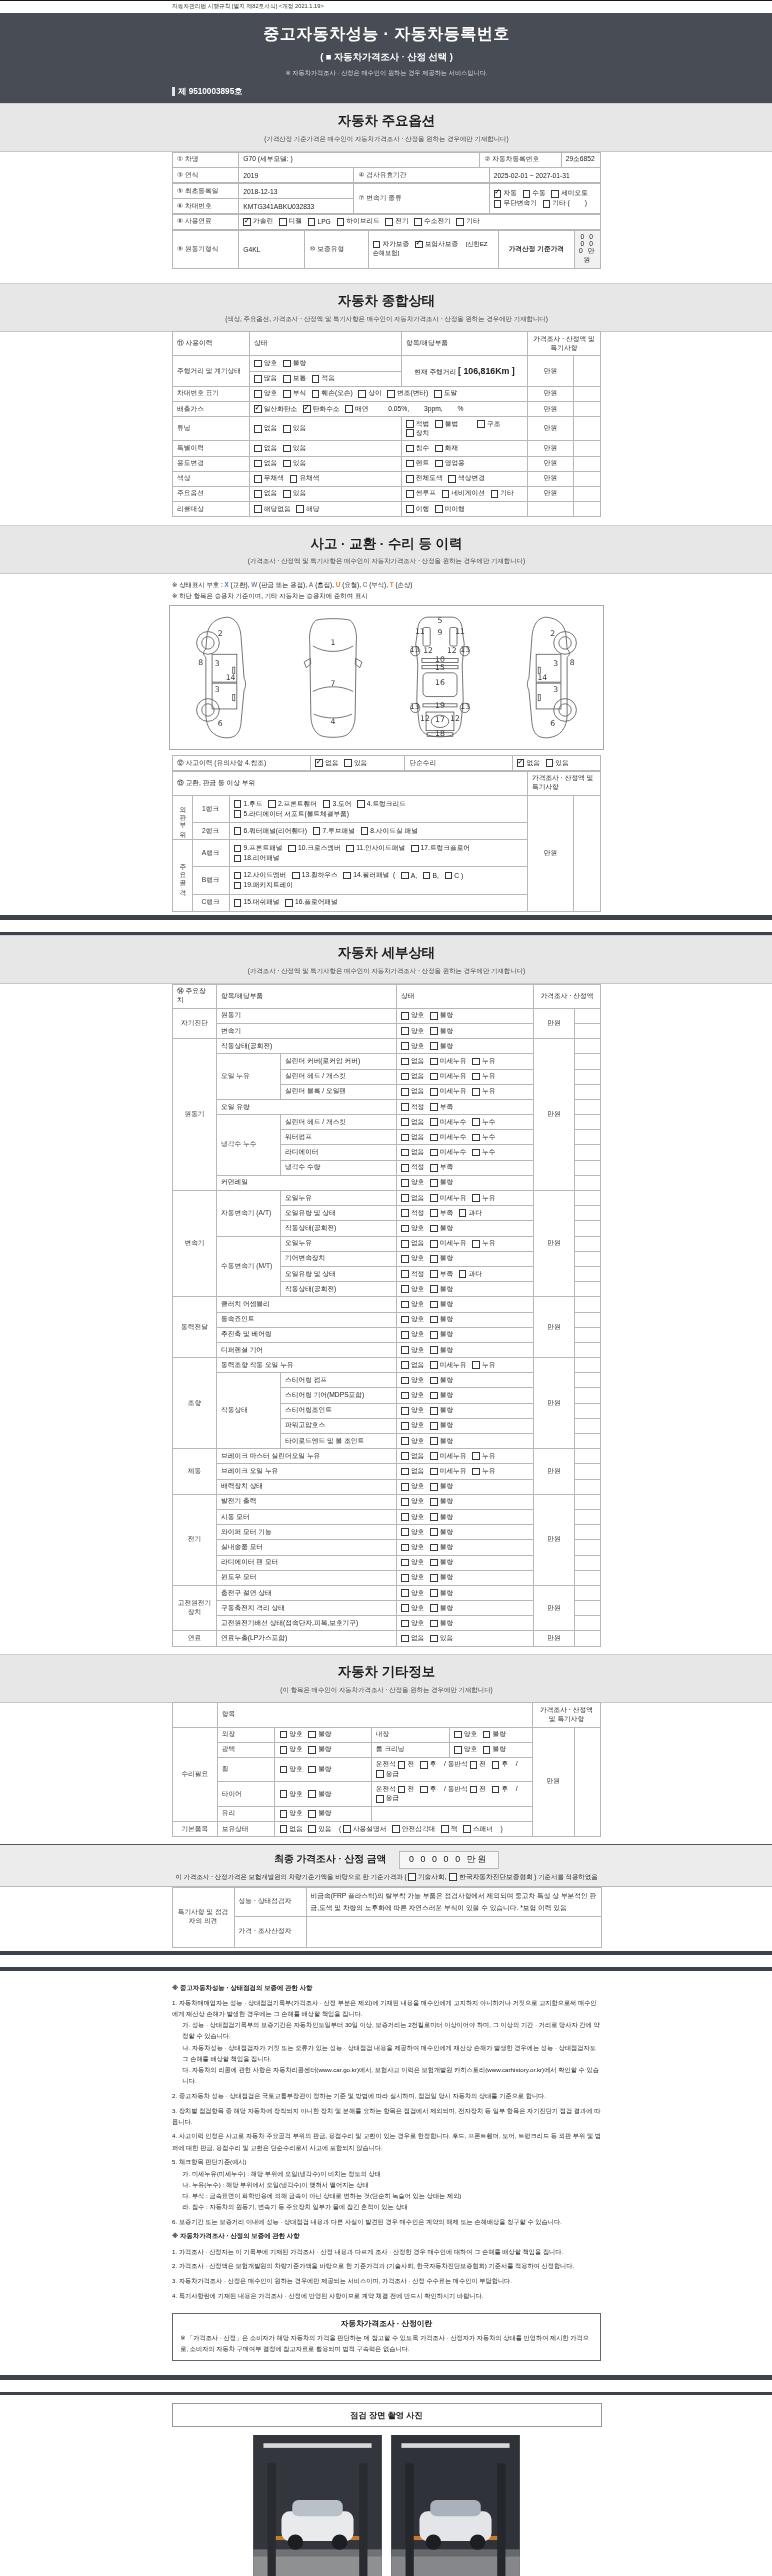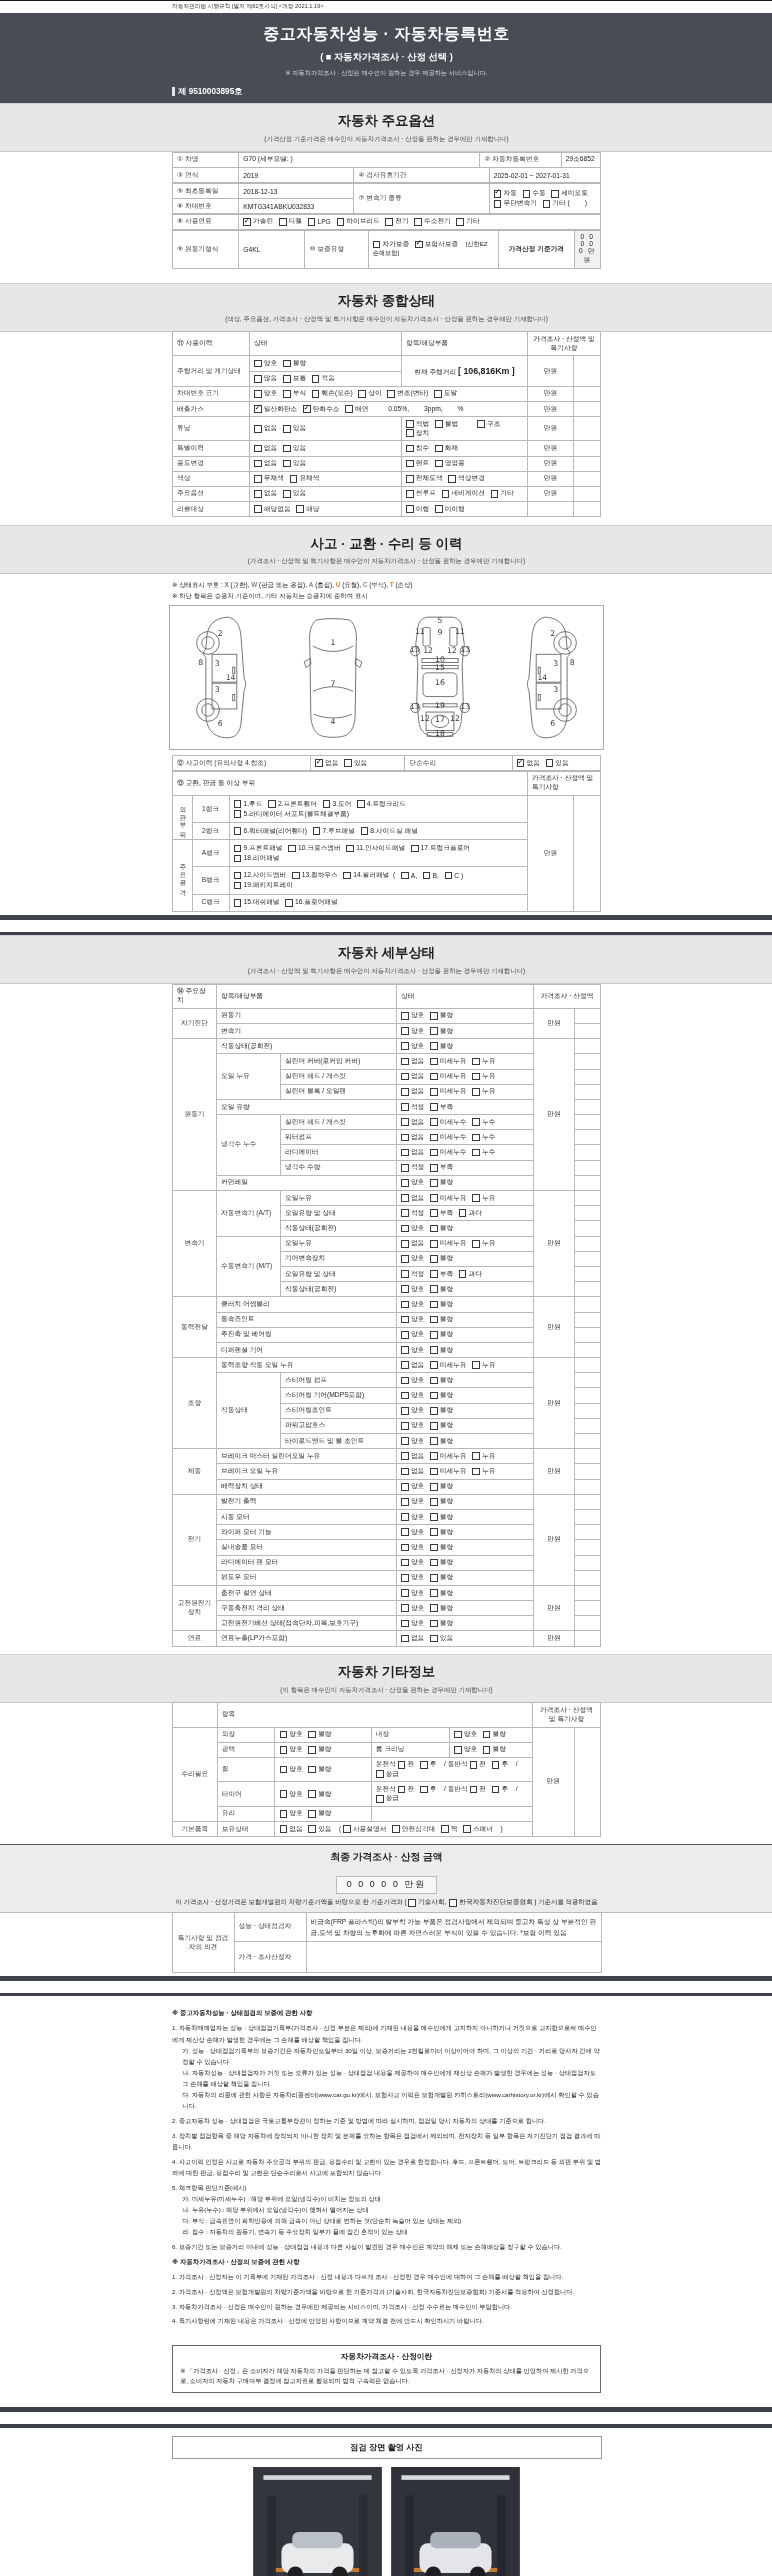--- a/index.html
+++ b/index.html
@@ -44,26 +44,26 @@
   .legend{width:429px;margin:5.2px auto 0;font-size:6.4px;line-height:1.7;}
   .diagbox{width:428px;margin:4.1px auto 0;border:0.5px solid #aaa;background:#fff;display:flex;justify-content:space-around;padding:6.2px 2.1px;}
   .dart{stroke:#5a5a5a;fill:none;stroke-width:1.6;}
   .dnum{font-size:15px;fill:#3c3c3c;text-anchor:middle;font-family:"DejaVu Sans",sans-serif;}
   
   .notice-wrap{width:429px;margin:0 auto;padding:7.2px 0 11.3px;}
   .nline{font-size:6.2px;line-height:1.8;color:#222;}
   .nline.ind1{padding-left:10.3px;}
   .nline.ind0{margin-top:3.6px;}
   .nbold{font-weight:bold;margin-top:8.2px;font-size:6.4px;}
-  .nbox{border:0.8px solid #666;margin-top:19px;padding:5.2px 7.2px;}
+  .nbox{border:0.8px solid #666;margin-top:12px;padding:5.2px 7.2px;}
   .nbox-title{text-align:center;font-weight:bold;font-size:7.7px;}
   .nbox-body{font-size:6.2px;margin-top:4.1px;line-height:1.7;}
   
   .finalband{background:#ececec;border-top:1.5px solid #555;border-bottom:0.5px solid #bbb;padding:5.2px 0 4.1px;}
-  .fp-row{width:429px;margin:0 auto;display:flex;align-items:center;justify-content:center;gap:12.4px;flex-direction:column;}
+  .fp-row{width:429px;margin:0 auto;display:flex;align-items:center;justify-content:center;gap:12.4px;}
   .fp-label{font-size:9.8px;font-weight:bold;}
   .fp-value{background:#f7f7f7;border:0.5px solid #bbb;font-size:8.8px;padding:2.1px 9.3px;letter-spacing:2.1px;}
   .fp-note{width:429px;margin:4.1px auto 0;font-size:6.4px;text-align:center;}
   .fp-note .opt{margin:0 1.5px;}
   
   .photo-title-box{width:428px;margin:8.2px auto 0;border:0.5px solid #999;padding:5.2px 0;text-align:center;font-size:8.2px;font-weight:bold;background:#fff;}
   .photos{display:flex;justify-content:center;gap:8.2px;padding:8.2px 0 10.3px;}
 </style>
 </head>
 <body>

